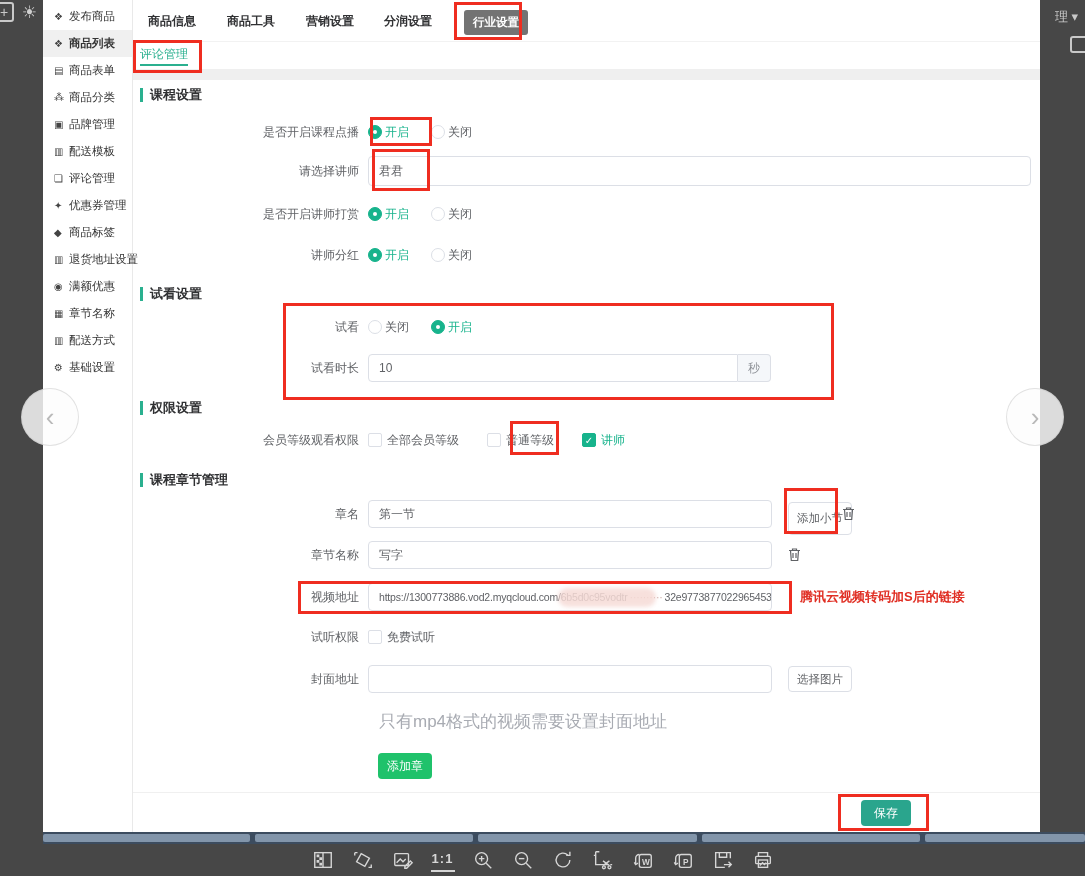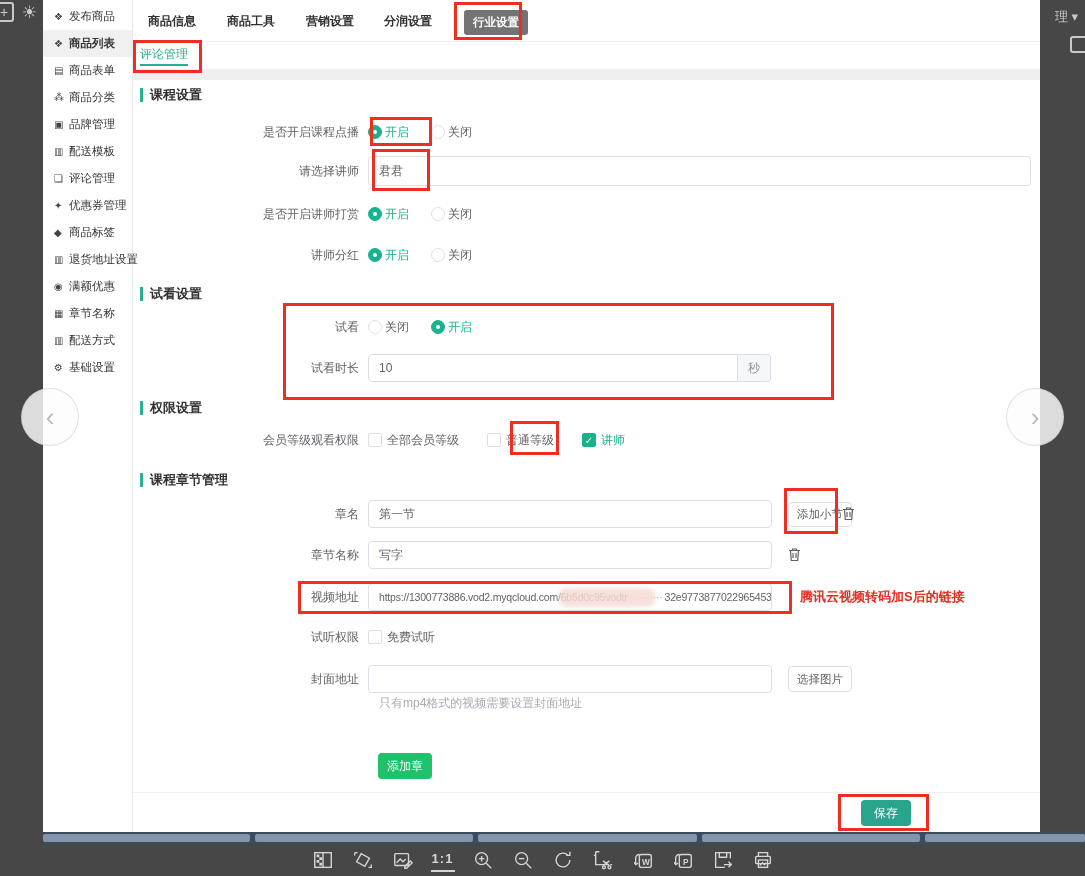--- a/index.html
+++ b/index.html
@@ -65,28 +65,28 @@
   .cbox.sel .cb { background:#17b38c; border-color:#17b38c; }
   .cbox .cl { font-size:12px; color:#606266;font-family:Liberation Serif, serif; }
   .cbox.sel .cl { color:#17b38c; }
 
   .tinput { height:28px; border:1px solid #dcdfe6; border-radius:4px; background:#fff; font-size:12px; color:#606266; padding:0 10px; display:flex; align-items:center; white-space:nowrap; overflow:hidden; }
   .wide-select { width:663px; height:30px; }
   .group { display:flex; }
   .group .tinput { border-radius:4px 0 0 4px; }
   .append { height:28px; width:33px; border:1px solid #dcdfe6; border-left:none; border-radius:0 4px 4px 0; background:#f5f7fa; color:#909399; font-size:12px; display:flex; align-items:center; justify-content:center; }
 
-  .btn-plain { position:absolute; height:25px; padding:0 8px; background:#fff; border:1px solid #dcdfe6; border-radius:4px; font-size:11.5px; color:#606266; line-height:23px; cursor:pointer; white-space:nowrap; }
+  .btn-plain { position:absolute; height:33px; padding:0 8px; background:#fff; border:1px solid #dcdfe6; border-radius:4px; font-size:11.5px; color:#606266; line-height:23px; cursor:pointer; white-space:nowrap; }
   .btn-green { position:absolute; border:none; border-radius:4px; color:#fff; font-size:12px; cursor:pointer; }
   .trash { position:absolute; cursor:pointer; }
 
   .url-text { font-size:10.5px; letter-spacing:-0.2px; }
   .blur-patch { position:absolute; left:515px; top:588px; width:98px; height:19px; background:rgba(246,219,214,.85); border-radius:10px; filter:blur(2px); z-index:4; }
   .annotation { position:absolute; left:757px; top:588px; font-size:13px; font-weight:bold; color:#e02e23; white-space:nowrap; z-index:6; }
-  .help { position:absolute; left:336px; top:695px; font-size:12px; color:#a8abb2; }
+  .help { position:absolute; left:336px; top:710px; font-size:17px; color:#a8abb2; }
 
   .footer-line { position:absolute; left:90px; top:792px; width:907px; border-top:1px solid #f0f0f0; }
 
   .redbox { position:absolute; border:3px solid #ef2d20; z-index:5; pointer-events:none; }
 </style>
 </head>
 <body>
 
 <div class="vtool-tl-plus">+</div>
 <div class="vtool-tl-sun">☀</div>

